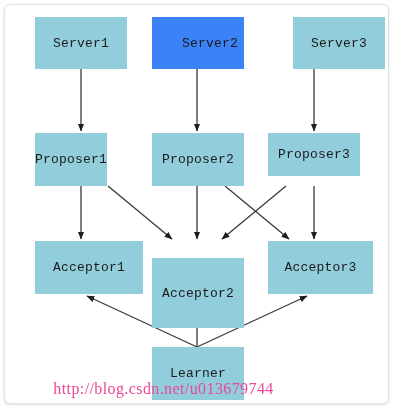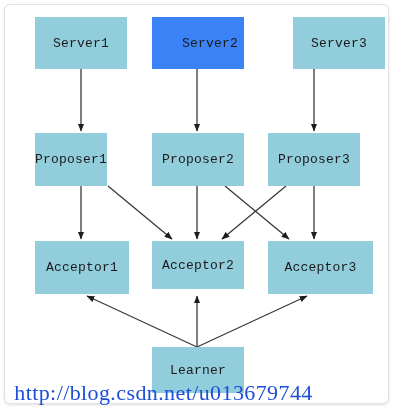--- a/index.html
+++ b/index.html
@@ -54,22 +54,22 @@
     white-space: nowrap;
     line-height: 1;
   }
   #watermark {
     position: absolute;
     left: 0;
     top: 380px;
     width: 327px;
     text-align: center;
     font-family: "Liberation Serif", "DejaVu Serif", serif;
-    font-size: 22px;
-    color: #1d4ed8;
+    font-size: 16px;
+    color: #ec4899;
     letter-spacing: 0.4px;
     white-space: nowrap;
     pointer-events: none;
   }
 </style>
 </head>
 <body>
 
 <div id="canvas">
 
@@ -106,32 +106,32 @@
       </div>
       <div class="node" style="left: 268px; top: 17px; width: 92px; height: 52px; background: rgb(146, 205, 220); margin-left: 25px;">
         <span class="node-label">Server3</span>
       </div>
       <div class="node" style="left: 35px; top: 133px; width: 72px; height: 53px; background: rgb(146, 205, 220);">
         <span class="node-label">Proposer1</span>
       </div>
       <div class="node" style="left: 152px; top: 133px; width: 92px; height: 53px; background: rgb(146, 205, 220);">
         <span class="node-label">Proposer2</span>
       </div>
-      <div class="node" style="left: 268px; top: 133px; width: 92px; height: 53px; background: rgb(146, 205, 220);">
+      <div class="node" style="left: 268px; top: 133px; width: 92px; height: 43px; background: rgb(146, 205, 220);">
         <span class="node-label">Proposer3</span>
       </div>
-      <div class="node" style="left: 35px; top: 241px; width: 94px; height: 53px; background: rgb(146, 205, 220);">
+      <div class="node" style="left: 35px; top: 241px; width: 108px; height: 53px; background: rgb(146, 205, 220);">
         <span class="node-label">Acceptor1</span>
       </div>
-      <div class="node" style="left: 152px; top: 241px; width: 92px; height: 48px; background: rgb(146, 205, 220);">
+      <div class="node" style="left: 152px; top: 258px; width: 92px; height: 70px; background: rgb(146, 205, 220);">
         <span class="node-label">Acceptor2</span>
       </div>
       <div class="node" style="left: 268px; top: 241px; width: 105px; height: 53px; background: rgb(146, 205, 220);">
         <span class="node-label">Acceptor3</span>
       </div>
-      <div class="node" style="left: 152px; top: 347px; width: 92px; height: 46px; background: rgb(146, 205, 220); align-items: center;">
+      <div class="node" style="left: 152px; top: 347px; width: 92px; height: 53px; background: rgb(146, 205, 220); align-items: center;">
         <span class="node-label">Learner</span>
       </div>
     </div>
 
   <div id="watermark">http://blog.csdn.net/u013679744</div>
 
 </div>
 
 </body></html>

